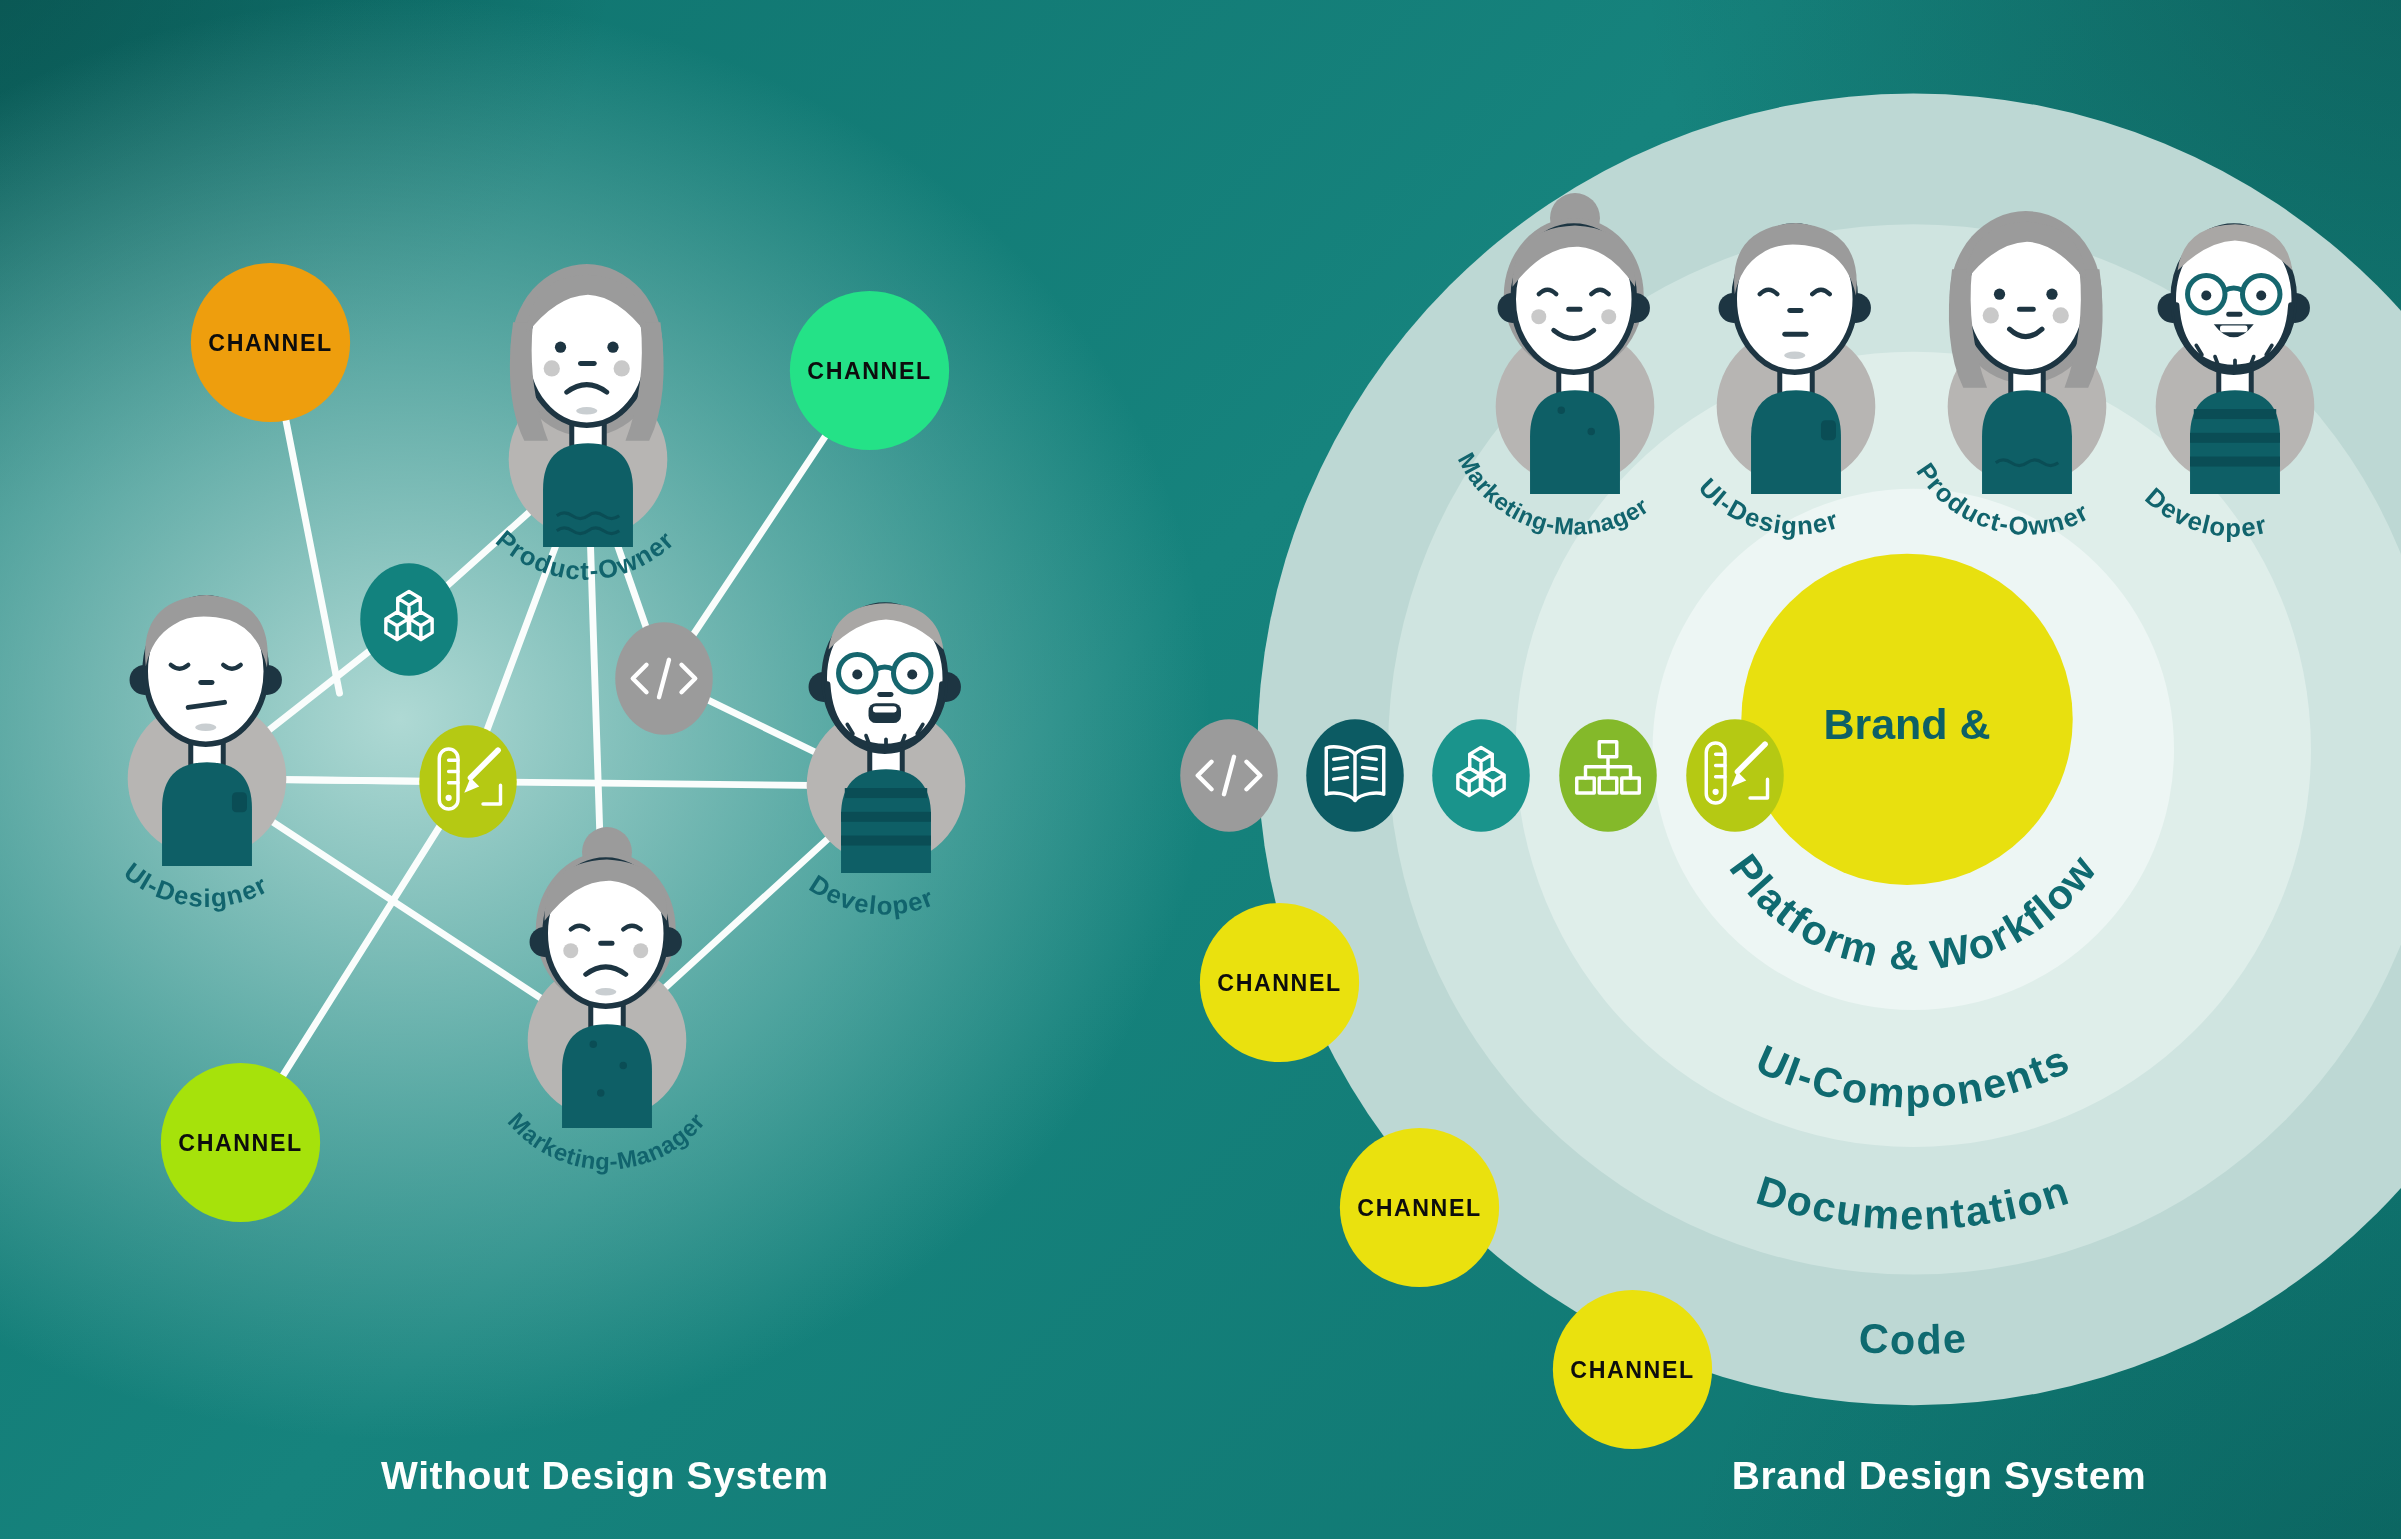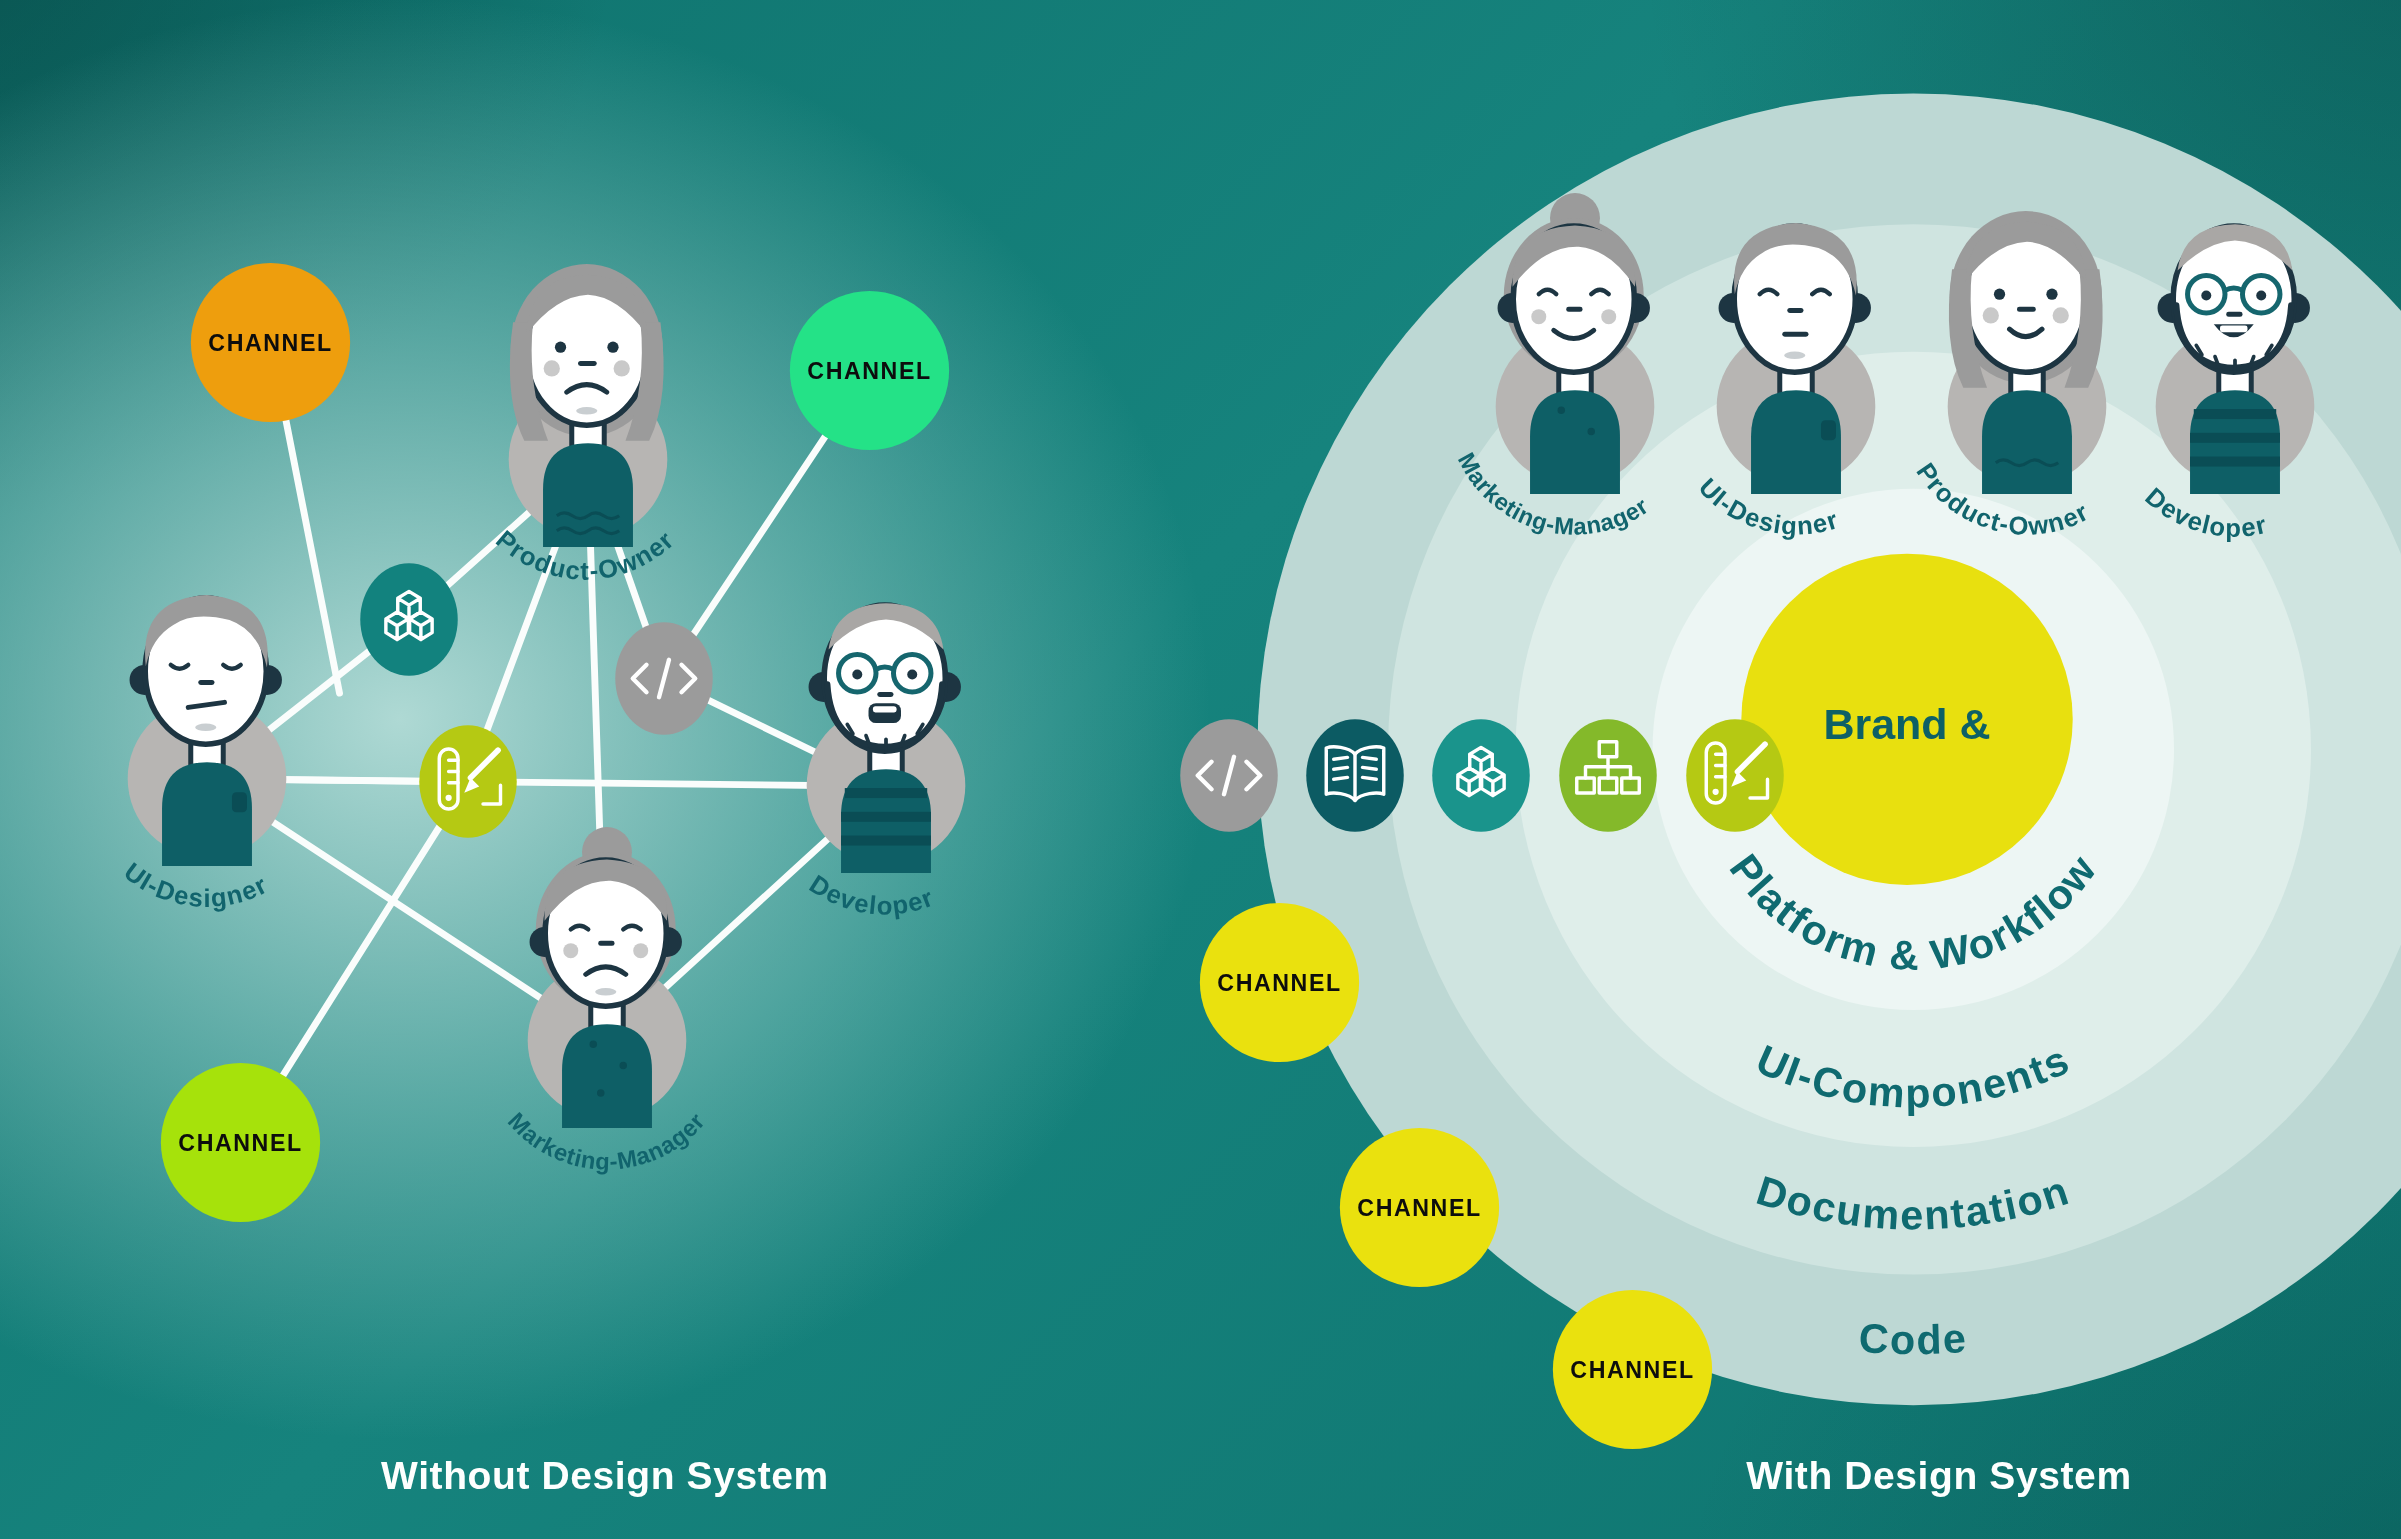--- a/index.html
+++ b/index.html
@@ -365,16 +365,16 @@
     <text class="ring-label"><textPath href="#p-ring1" startOffset="50%" text-anchor="middle">Platform &amp; Workflow</textPath></text>
     <text class="ring-label"><textPath href="#p-ring2" startOffset="50%" text-anchor="middle">UI-Components</textPath></text>
     <text class="ring-label"><textPath href="#p-ring3" startOffset="50%" text-anchor="middle">Documentation</textPath></text>
     <text class="ring-label"><textPath href="#p-ring4" startOffset="50%" text-anchor="middle">Code</textPath></text>
   </svg>
 
   <div class="brand-label" style="z-index:6">
     <div>Brand &amp;</div>
   </div>
   <div class="caption" style="left:605px;top:1476px;z-index:6">Without Design System</div>
-  <div class="caption" style="left:1939px;top:1476px;z-index:6">With Design System</div>
+  <div class="caption" style="left:1939px;top:1476px;z-index:6">Brand Design System</div>
 
 </div>
 
 
 </body></html>

